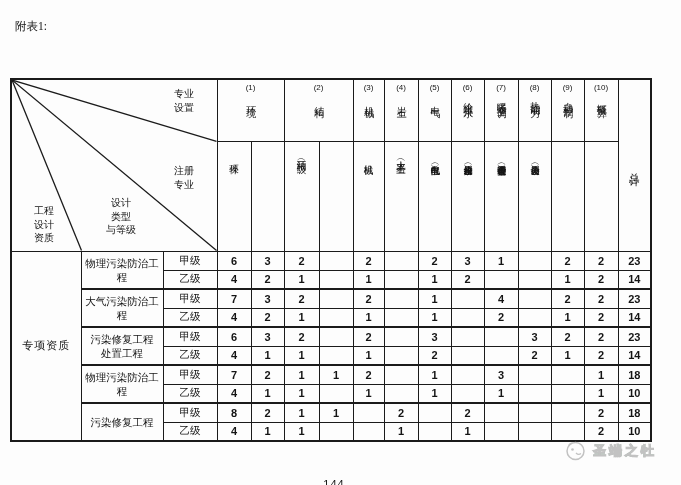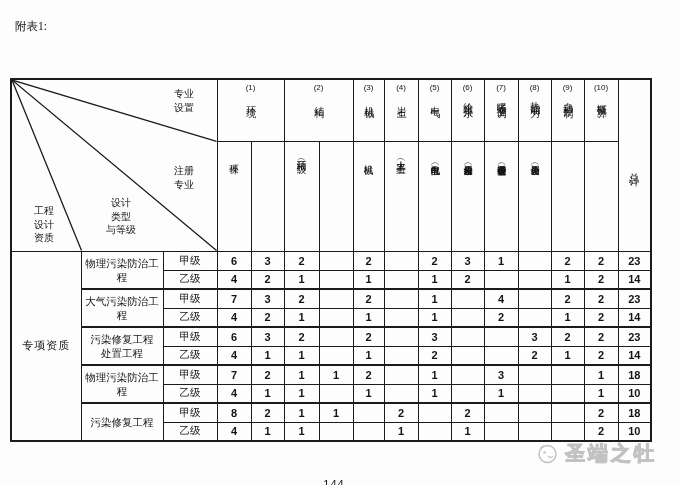--- a/index.html
+++ b/index.html
@@ -34,21 +34,21 @@
   .shead .vtext{font-size:9.5px;letter-spacing:1px;}
   .shead .long{font-size:9px;letter-spacing:0;}
   .total-h{vertical-align:middle;}
   .total-h .vtext{font-size:10.5px;letter-spacing:3px;}
   .qual{font-size:11px;letter-spacing:1px;}
   .pname{font-size:10.5px;line-height:1.35;white-space:pre-line;}
   .grade{font-size:10.5px;}
   .num{font-size:11px;font-weight:bold;}
   .pagenum{position:absolute;left:0;top:478px;width:668px;text-align:center;font-size:11px;letter-spacing:1px;}
   .wm{position:absolute;right:24px;top:440px;display:flex;align-items:center;gap:5px;}
-  .wm-text{font-size:20px;font-weight:bold;letter-spacing:3px;
+  .wm-text{font-size:13px;font-weight:bold;letter-spacing:3px;
     color:#15803d;-webkit-text-stroke:1px #c2c2c2;}
 </style>
 </head>
 <body>
 
 <div class="page">
   <div class="annex">附表1:</div>
 
   <table class="main">
     <colgroup>

